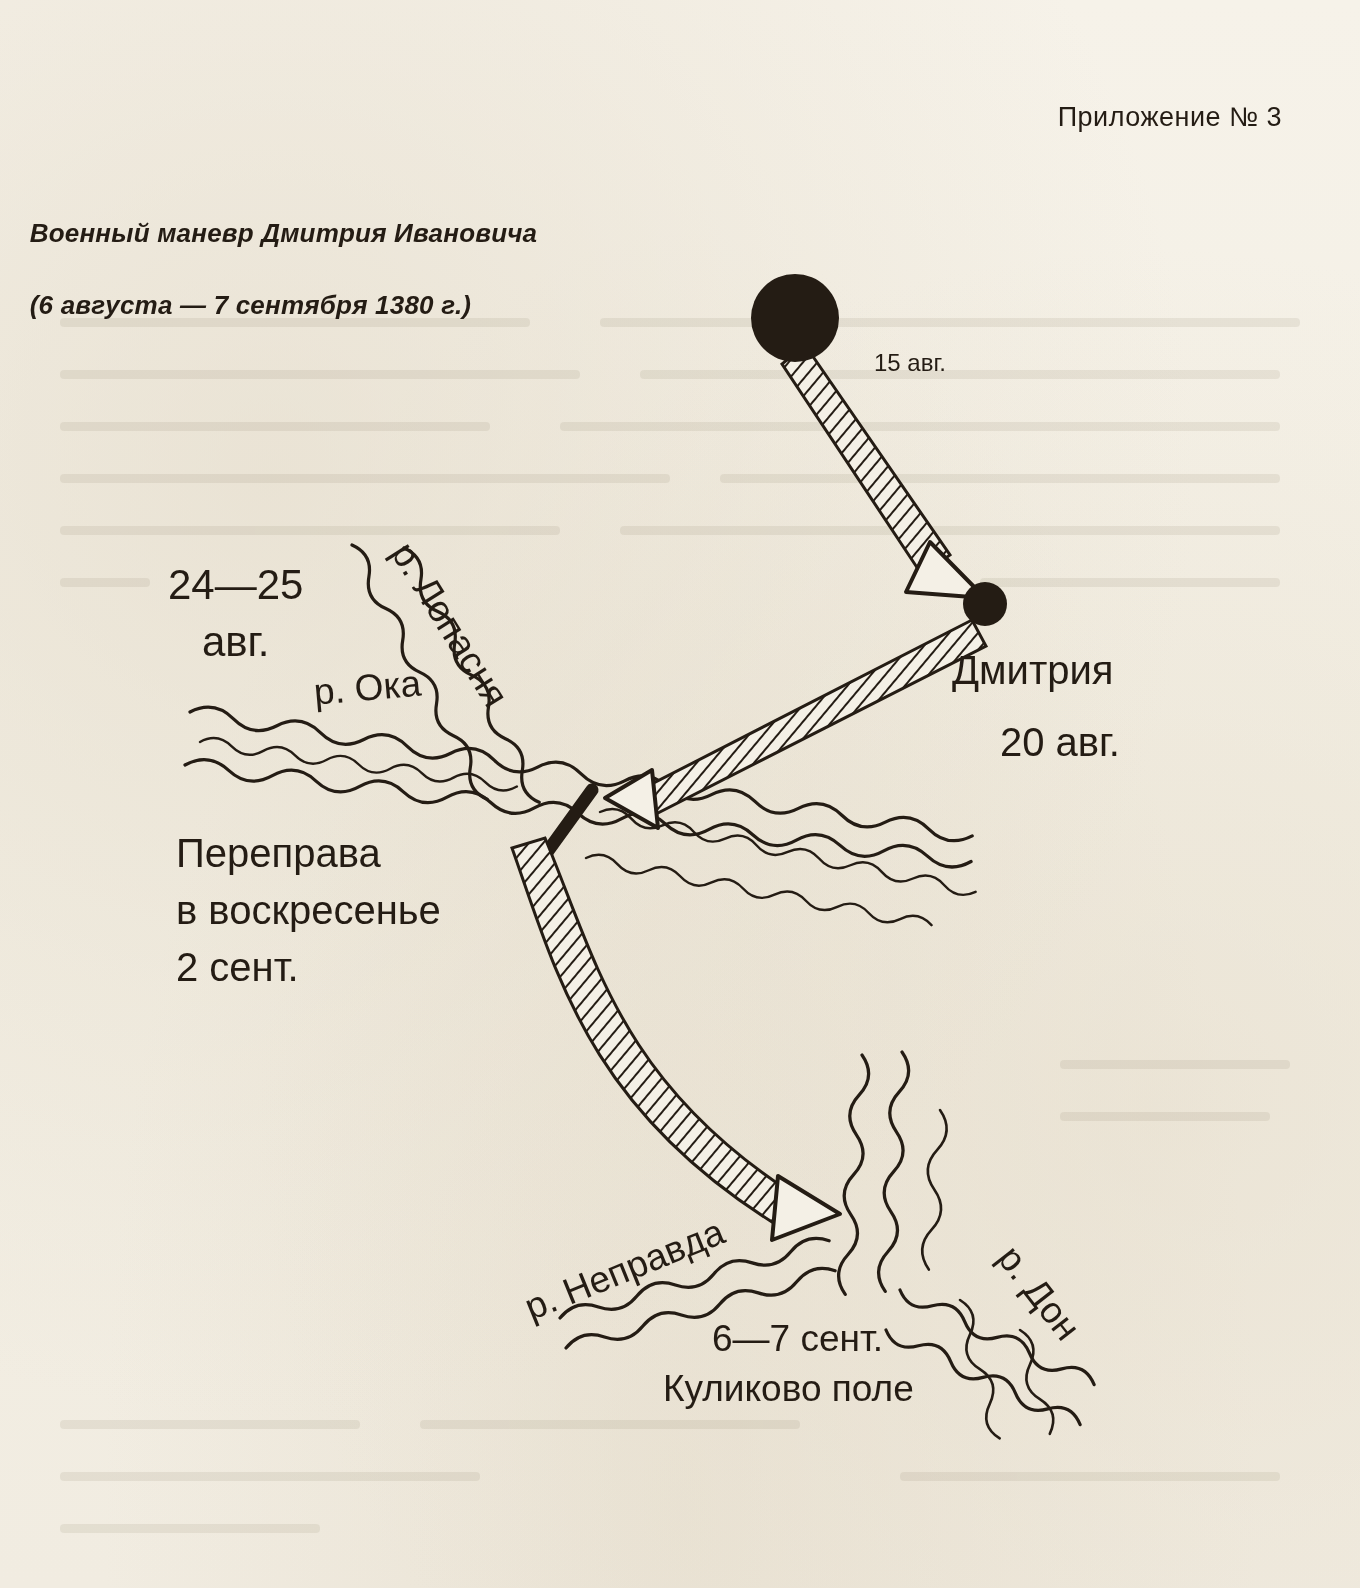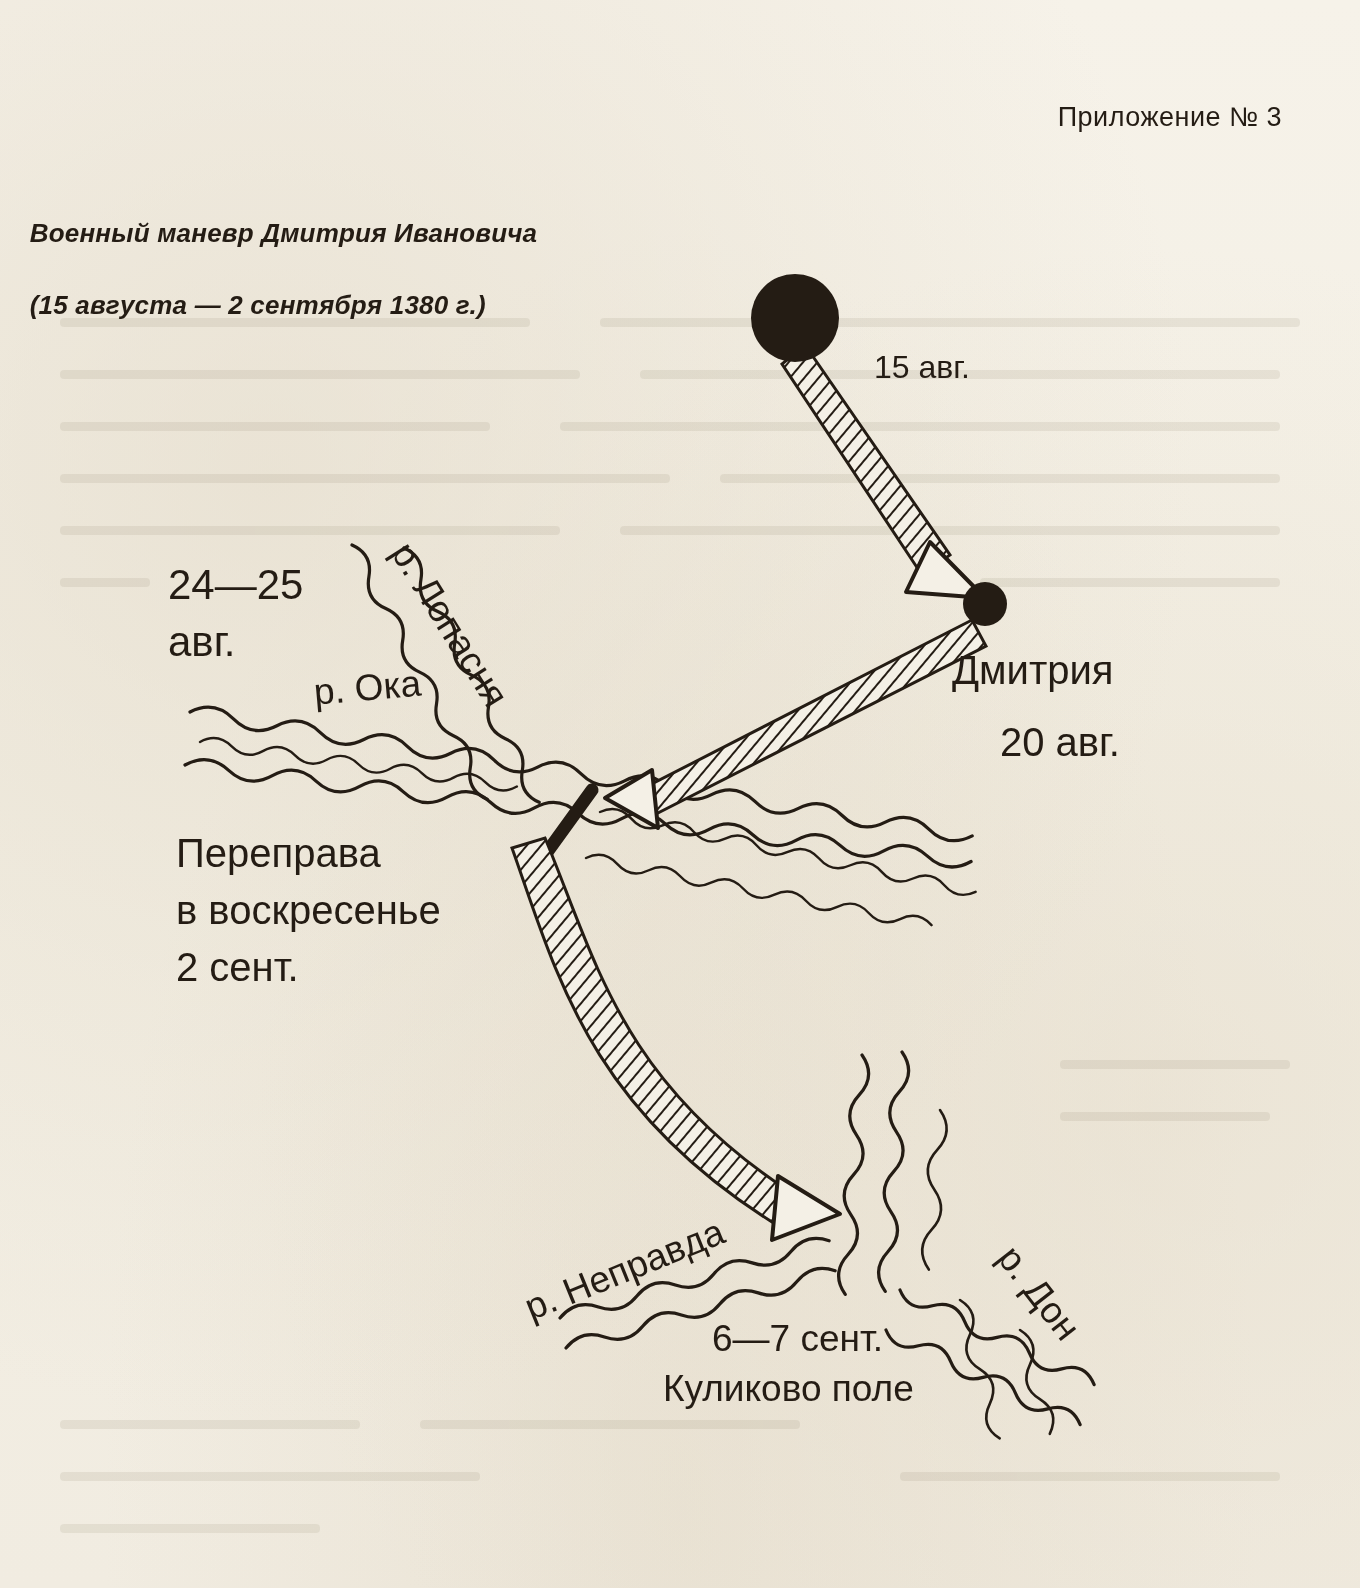--- a/index.html
+++ b/index.html
@@ -69,40 +69,41 @@
 
   #moscow-label {
     left: 868px;
     top: 278px;
     font-size: 54px;
     line-height: 1.02;
   }
   #moscow-date {
     left: 874px;
     top: 350px;
-    font-size: 32px;
+    font-size: 24px;
   }
 
   #kolomna-label {
     left: 952px;
     top: 648px;
     font-size: 40px;
   }
   #kolomna-date {
     left: 1000px;
     top: 704px;
     font-size: 40px;
     margin-top: 16px;
   }
 
   #aug-2425-label {
     left: 168px;
     top: 557px;
     font-size: 42px;
     line-height: 1.35;
+    text-align: center;
   }
 
   #crossing-label {
     left: 176px;
     top: 825px;
     font-size: 40px;
     line-height: 1.42;
   }
 
   #kulikovo-date {
@@ -240,21 +241,21 @@
     </g>
 
     <circle cx="795" cy="318" r="44" fill="#241c14"></circle>
     <circle cx="985" cy="604" r="22" fill="#241c14"></circle>
   </svg>
 
   <div class="lbl" id="appendix-label">Приложение № 3</div>
 
   <div class="lbl" id="diagram-title">
     <span>Военный маневр Дмитрия Ивановича</span><br>
-    <span>(15 августа — 2 сентября 1380 г.)</span>
+    <span>(6 августа — 7 сентября 1380 г.)</span>
   </div>
 
   <div class="lbl" id="moscow-date">15 авг.</div>
 
   <div class="lbl" id="kolomna-label">Дмитрия</div>
   <div class="lbl" id="kolomna-date">20 авг.</div>
 
   <div class="lbl" id="aug-2425-label">24—25
 авг.</div>
   <div class="lbl" id="crossing-label">Переправа

